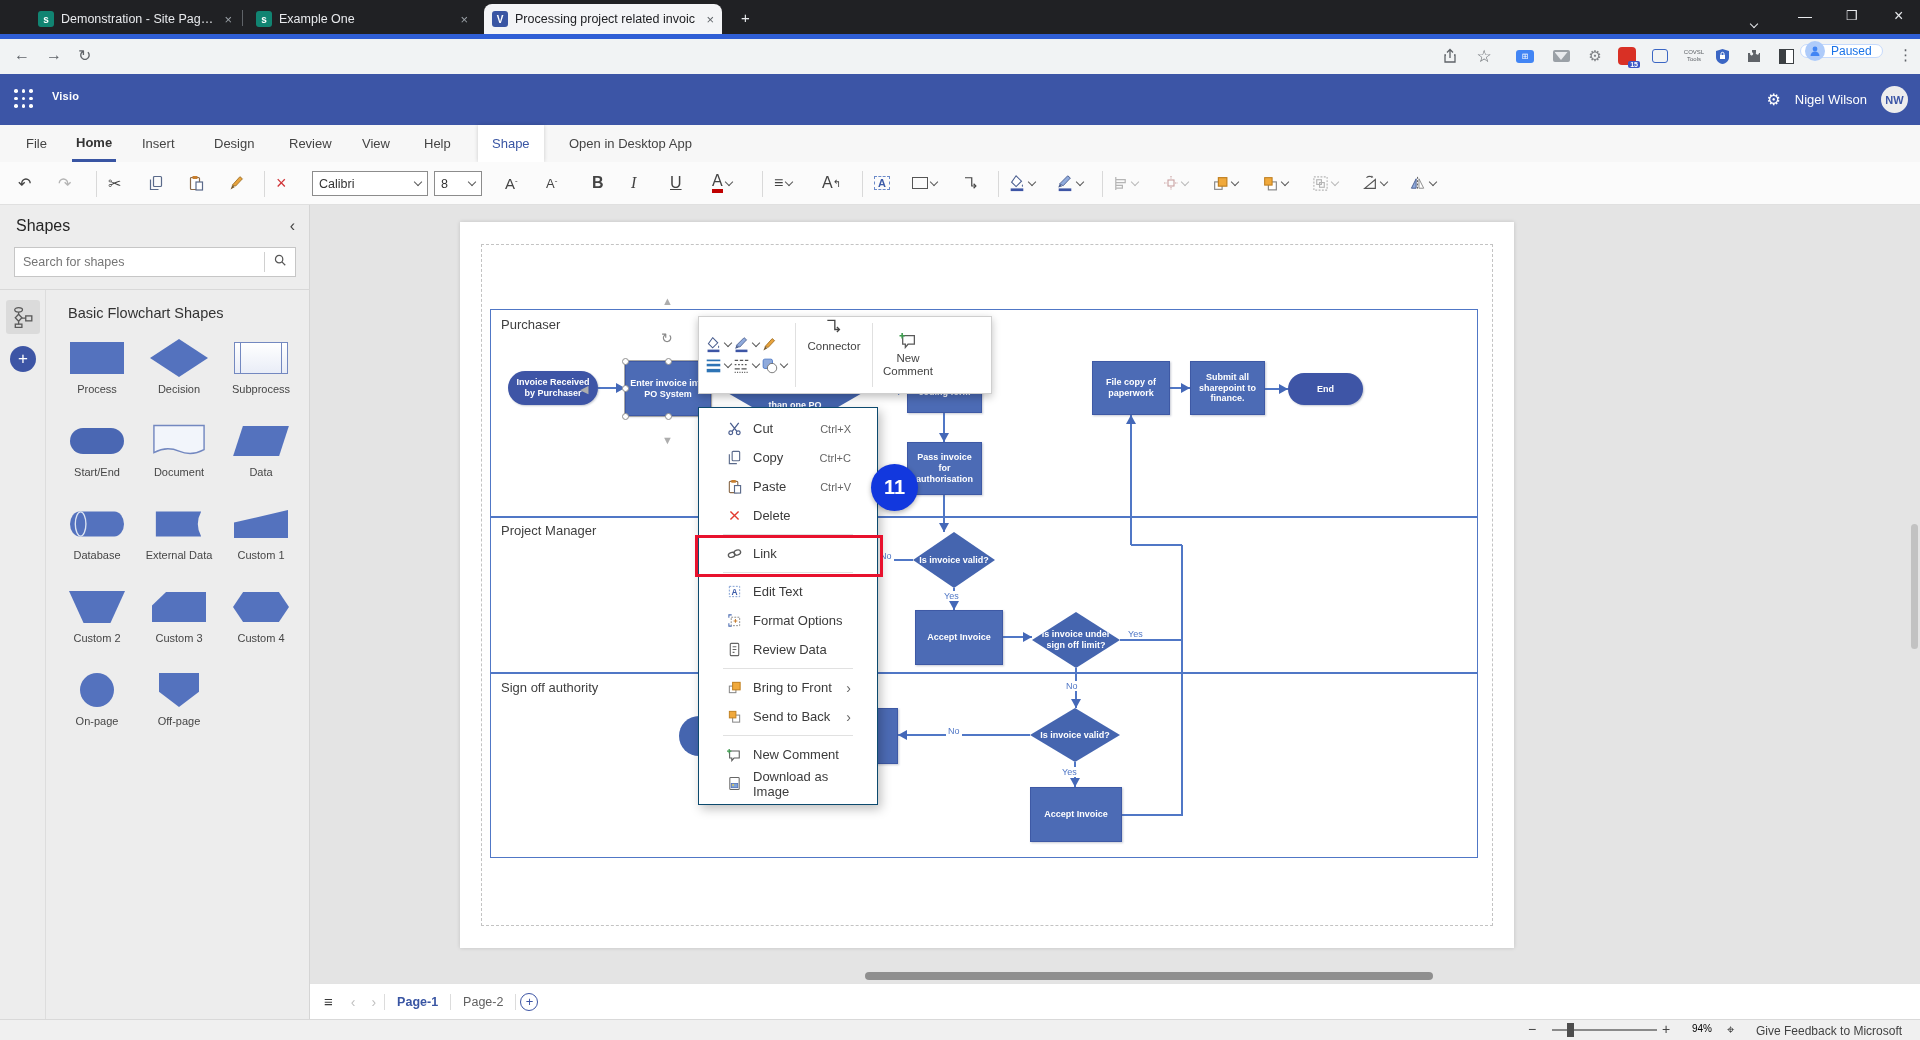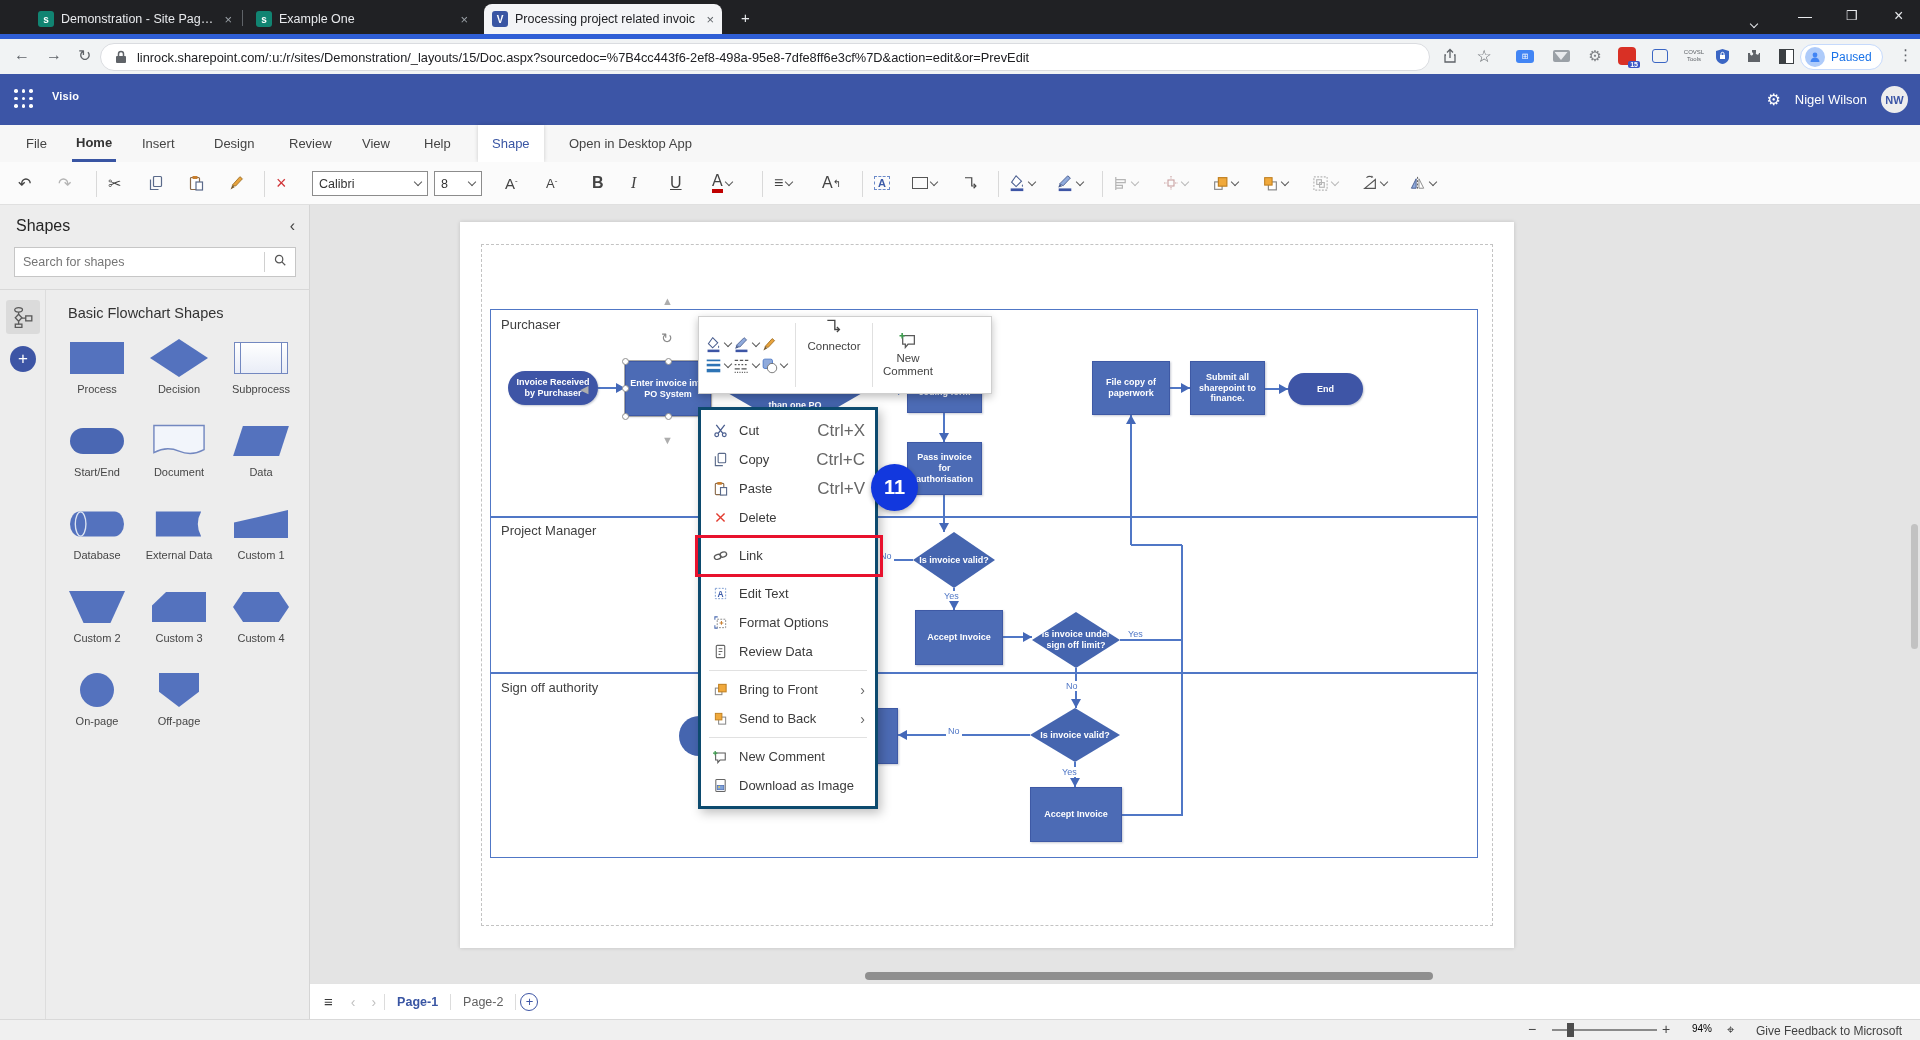--- a/index.html
+++ b/index.html
@@ -73,24 +73,24 @@
   .edge { position:absolute; background:#5077C6; z-index:2; }
   .edgelbl { position:absolute; font-size:9px; color:#5077C6; background:#fff; padding:0 2px; z-index:2; }
   .handle { position:absolute; width:7px; height:7px; background:#fff; border:1px solid #8F8F8F; border-radius:50%; z-index:5; }
   .autoarrow { position:absolute; color:#ADADAD; font-size:11px; z-index:4; }
   #hscroll { position:absolute; left:555px; top:767px; width:568px; height:8px; background:#8F8F8F; border-radius:4px; }
   #vscroll { position:absolute; right:2px; top:319px; width:7px; height:125px; background:#C2C2C2; border-radius:4px; }
 
   
   #minitoolbar { position:absolute; left:698px; top:316px; width:294px; height:78px; background:#fff; border:1px solid #CFCFCF; box-shadow:0 3px 8px rgba(0,0,0,.25); z-index:20; display:flex; }
   .mtcell { display:flex; align-items:center; }
-  #ctxmenu { position:absolute; left:698px; top:407px; width:180px; background:#fff; border:3px solid #0c4a6e; box-shadow:3px 4px 10px rgba(0,0,0,.25); z-index:20; padding:6px 0; }
+  #ctxmenu { position:absolute; left:698px; top:407px; width:180px; background:#fff; border:1px solid #0c4a6e; box-shadow:3px 4px 10px rgba(0,0,0,.25); z-index:20; padding:6px 16px; }
   .mi { height:29px; display:flex; align-items:center; padding:0 10px; font-size:13px; color:#3B3B3B; }
   .mi .ic { width:18px; height:18px; margin-right:10px; flex:none; display:flex; align-items:center; justify-content:center; }
-  .mi .sc { margin-left:auto; color:#666; font-size:17px; }
+  .mi .sc { margin-left:auto; color:#666; font-size:11px; }
   .mi .sub { margin-left:auto; color:#666; font-size:14px; }
   .msep { height:1px; background:#E1E1E1; margin:4px 8px; }
   #redbox { position:absolute; left:695px; top:535px; width:188px; height:42px; border:3px solid #E8112D; z-index:21; }
   #circle11 { position:absolute; left:871px; top:464px; width:47px; height:47px; border-radius:50%; background:#1238DE; color:#fff; font-size:20px; font-weight:bold; display:flex; align-items:center; justify-content:center; z-index:22; box-shadow:0 2px 5px rgba(0,0,0,.3); }
 
   
   #pagebar { position:absolute; left:310px; top:983px; width:1610px; height:36px; background:#FFFFFF; border-top:1px solid #E3E3E3; display:flex; align-items:center; }
   .pb { font-size:12.5px; color:#616161; margin:0 12px; }
   .pb.active { color:#3955A3; font-weight:bold; }
   .pbdiv { width:1px; height:16px; background:#DCDCDC; }
@@ -123,27 +123,20 @@
   <div class="abs" style="left:1798px;top:8px;color:#E8EAED;font-size:14px;">—</div>
   <div class="abs" style="left:1846px;top:8px;color:#E8EAED;font-size:13px;">❒</div>
   <div class="abs" style="left:1894px;top:7px;color:#E8EAED;font-size:16px;">×</div>
 </div>
 <div id="bluestrip"></div>
 
 <div id="addrbar">
   <div class="abs navic" style="left:14px;top:7px;">←</div>
   <div class="abs navic" style="left:46px;top:7px;">→</div>
   <div class="abs navic" style="left:78px;top:7px;">↻</div>
-  <div id="urlpill">
-    <svg width="12" height="14" viewBox="0 0 12 14" style="flex:none;margin-right:10px;">
-        <rect x="1" y="6" width="10" height="7" rx="1" fill="#5F6368"></rect>
-        <path d="M3.5 6 V4 a2.5 2.5 0 0 1 5 0 V6" fill="none" stroke="#5F6368" stroke-width="1.5"></path>
-      </svg>
-    <span id="urltext">linrock.sharepoint.com/:u:/r/sites/Demonstration/_layouts/15/Doc.aspx?sourcedoc=%7B4cc443f6-2ef8-498a-95e8-7dfe8ff6e3cf%7D&amp;action=edit&amp;or=PrevEdit</span>
-  </div>
   <div class="extic" style="left:1440px;">
     <svg width="16" height="16" viewBox="0 0 16 16" fill="none" stroke="#5F6368" stroke-width="1.3">
         <path d="M8 10 V2 M5 4.5 L8 1.5 L11 4.5"></path>
         <path d="M4 7 H3 v7 h10 V7 h-1"></path>
       </svg>
   </div>
   <div class="extic" style="left:1474px;color:#5F6368;font-size:17px;">☆</div>
   <div class="extic" style="left:1515px;">
       <div style="width:18px;height:13px;background:#4285F4;border-radius:3px;color:#fff;font-size:8px;display:flex;align-items:center;justify-content:center;">⊞</div>
     </div>
@@ -170,21 +163,21 @@
       </svg>
   </div>
   <div class="extic" style="left:1744px;">
     <svg width="16" height="16" viewBox="0 0 16 16" fill="#5F6368">
         <path d="M6 2 h4 v2.2 a1.6 1.6 0 1 0 3 .8 V5 h1 v9 H2 V5 h2.2 a1.6 1.6 0 1 0 1.8 -.8 Z"></path>
       </svg>
   </div>
   <div class="extic" style="left:1776px;">
       <div style="width:15px;height:15px;border:1.6px solid #3C4043;background:linear-gradient(90deg,#3C4043 50%,#fff 50%);"></div>
     </div>
-  <div class="abs" style="left:1800px;top:5px;height:26px;border:1.5px solid #C6DAFC;border-radius:13px;display:flex;align-items:center;padding:0 10px 0 4px;gap:6px;background:#fff;">
+  <div class="abs" style="left:1800px;top:5px;height:14px;border:1.5px solid #C6DAFC;border-radius:13px;display:flex;align-items:center;padding:0 10px 0 4px;gap:6px;background:#fff;">
     <div style="width:20px;height:20px;border-radius:50%;background:#AECBFA;display:flex;align-items:center;justify-content:center;">
       <svg width="12" height="12" viewBox="0 0 12 12" fill="#4285F4">
           <circle cx="6" cy="4" r="2.4"></circle>
           <path d="M1.5 11 a4.5 4.5 0 0 1 9 0 Z"></path>
         </svg>
     </div>
     <span style="font-size:12px;color:#1A73E8;">Paused</span>
   </div>
   <div class="abs" style="left:1898px;top:7px;color:#5F6368;font-size:15px;">⋮</div>
 </div>

